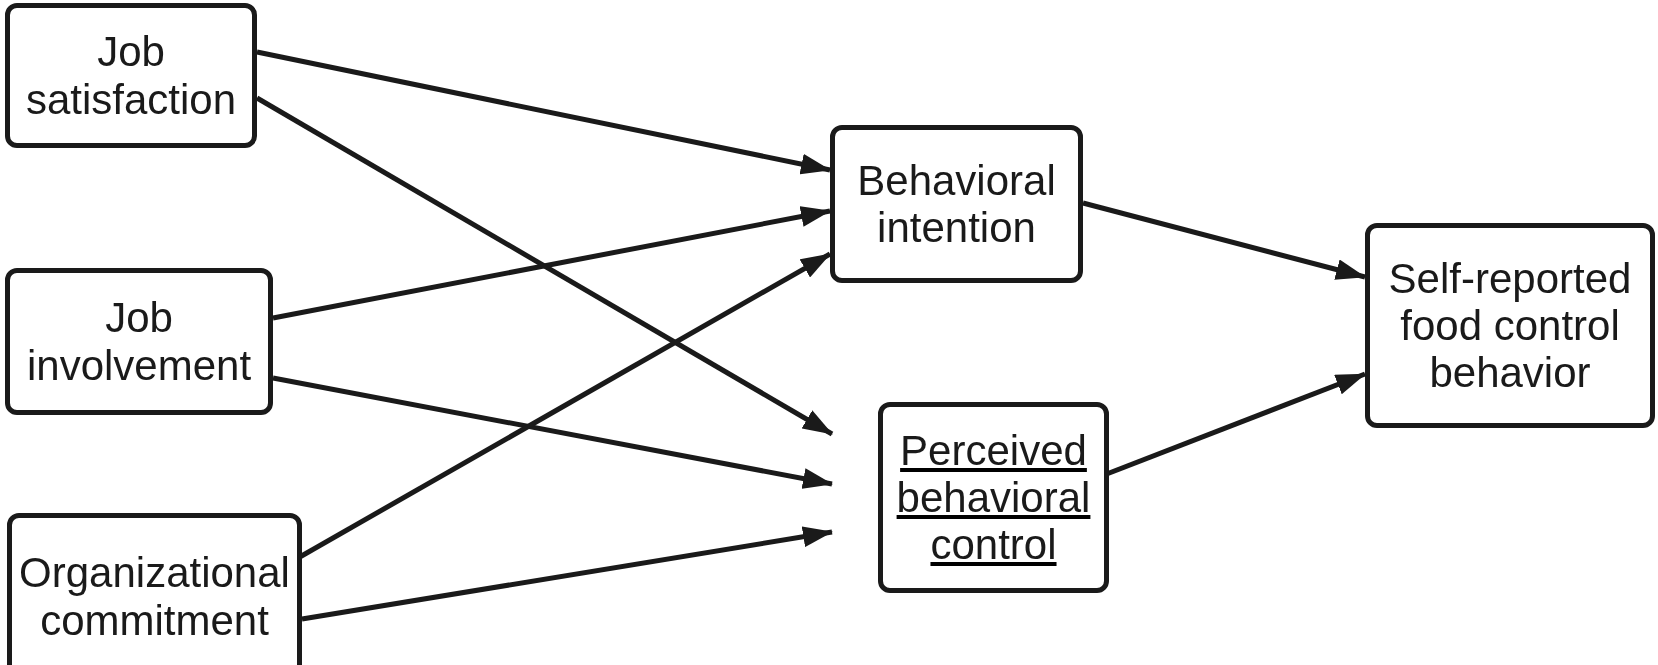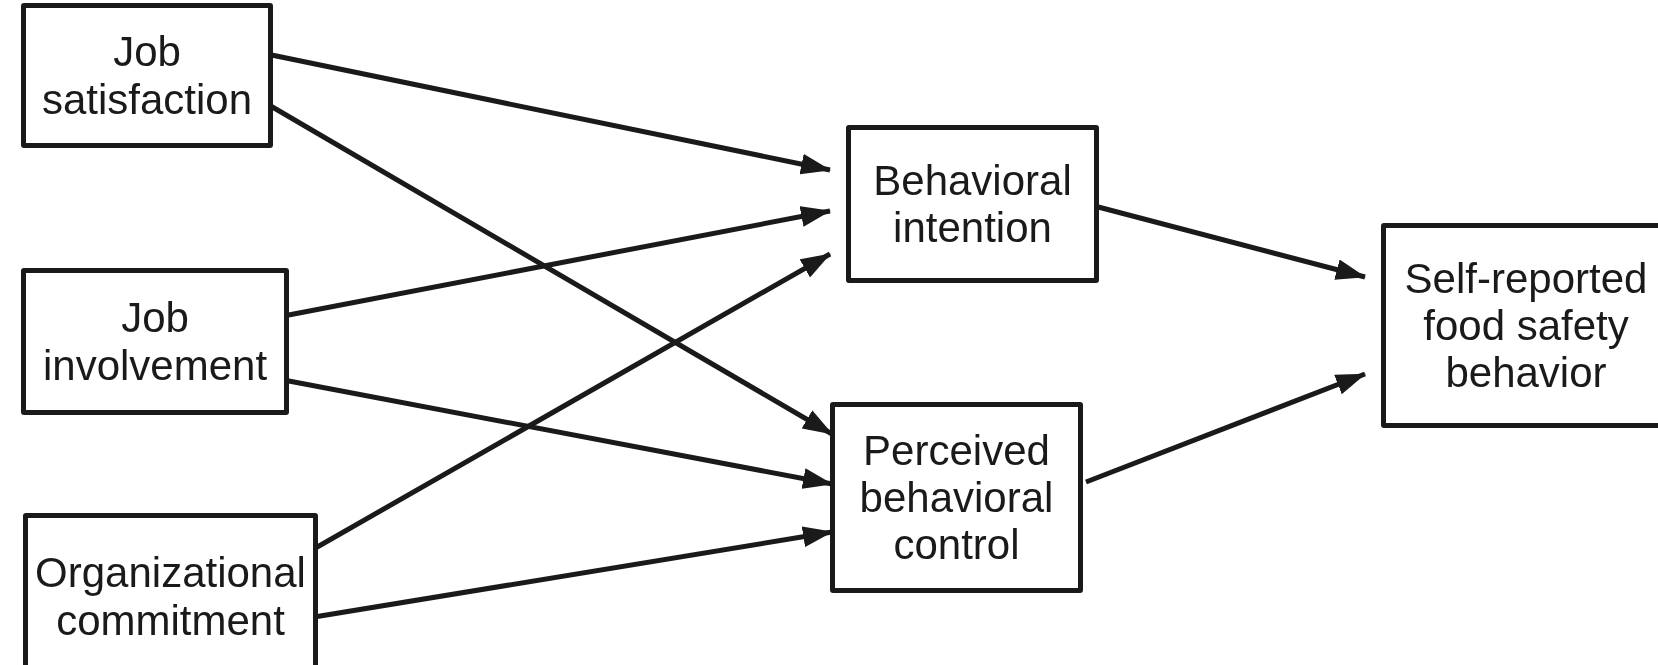--- a/index.html
+++ b/index.html
@@ -30,26 +30,25 @@
   .edge {
     stroke: var(--stroke);
     stroke-width: 5;
     fill: none;
   }
   .node {
     position: absolute;
     box-sizing: border-box;
     background: var(--bg);
     border: 5px solid var(--stroke);
-    border-radius: 3px;
+    border-radius: 12px;
     display: flex;
     align-items: center;
     justify-content: center;
     text-align: center;
-    margin-left: 16px;
   }
   .node-label {
     white-space: pre-line;
     font-size: 42px;
     line-height: 1.12;
     color: var(--text);
     font-weight: 400;
   }
 </style>
 </head>
@@ -94,25 +93,25 @@
   <div class="node" style="left:7px; top:513px; width:295px; height:167px;">
     <span class="node-label">Organizational
 commitment</span>
   </div>
 
   <div class="node" style="left:830px; top:125px; width:253px; height:158px;">
     <span class="node-label">Behavioral
 intention</span>
   </div>
 
-  <div class="node" style="left:814px; top:402px; width:253px; height:191px;">
+  <div class="node" style="left:878px; top:402px; width:231px; height:191px;text-decoration:underline;">
     <span class="node-label">Perceived
 behavioral
 control</span>
   </div>
 
   <div class="node" style="left:1365px; top:223px; width:290px; height:205px;">
     <span class="node-label">Self-reported
-food safety
+food control
 behavior</span>
   </div>
 
 </div>
 
 </body></html>

